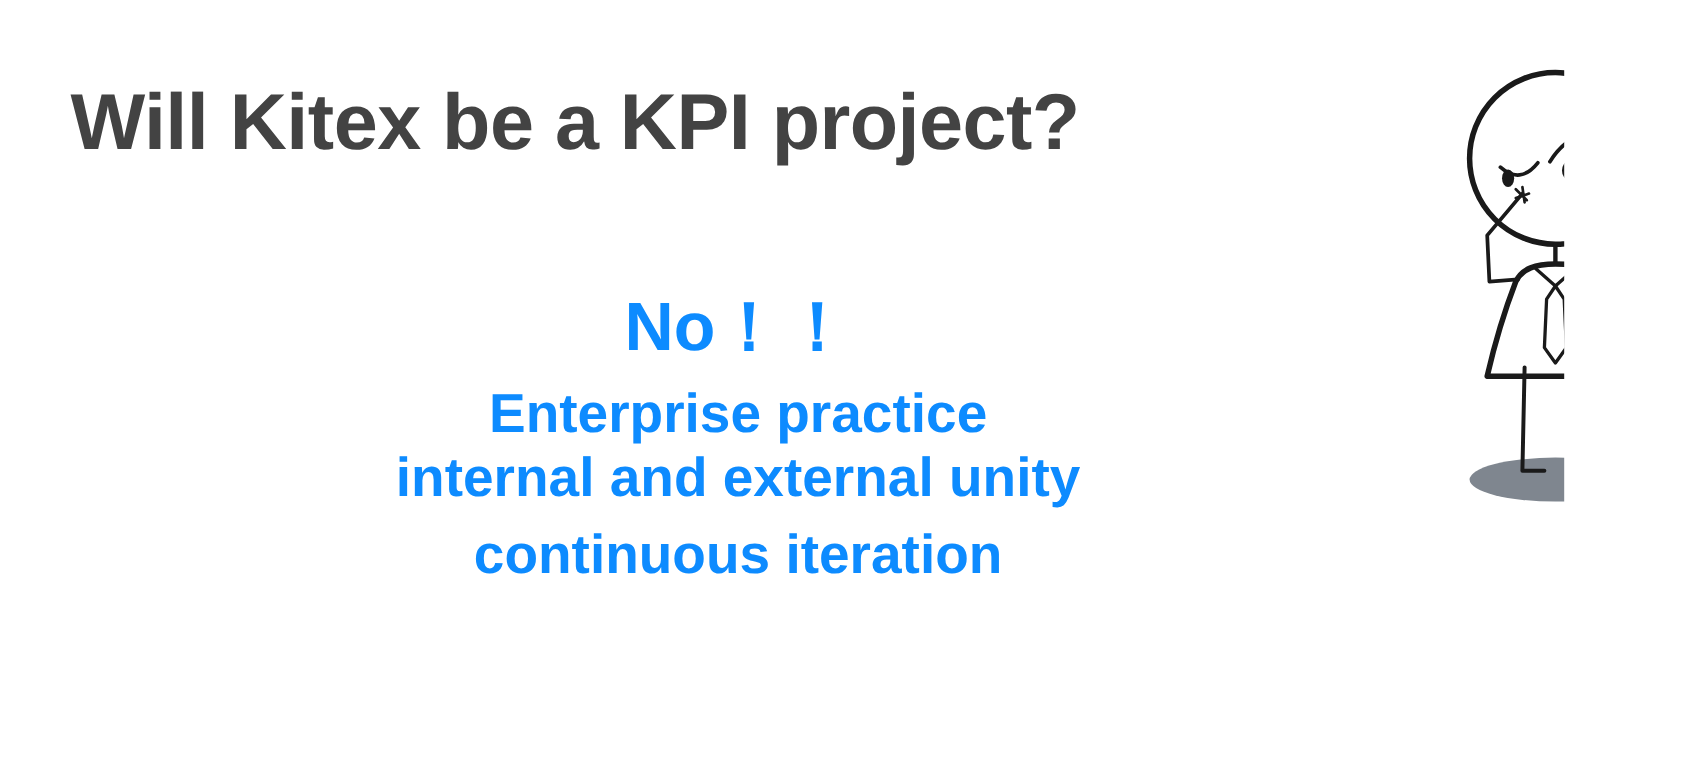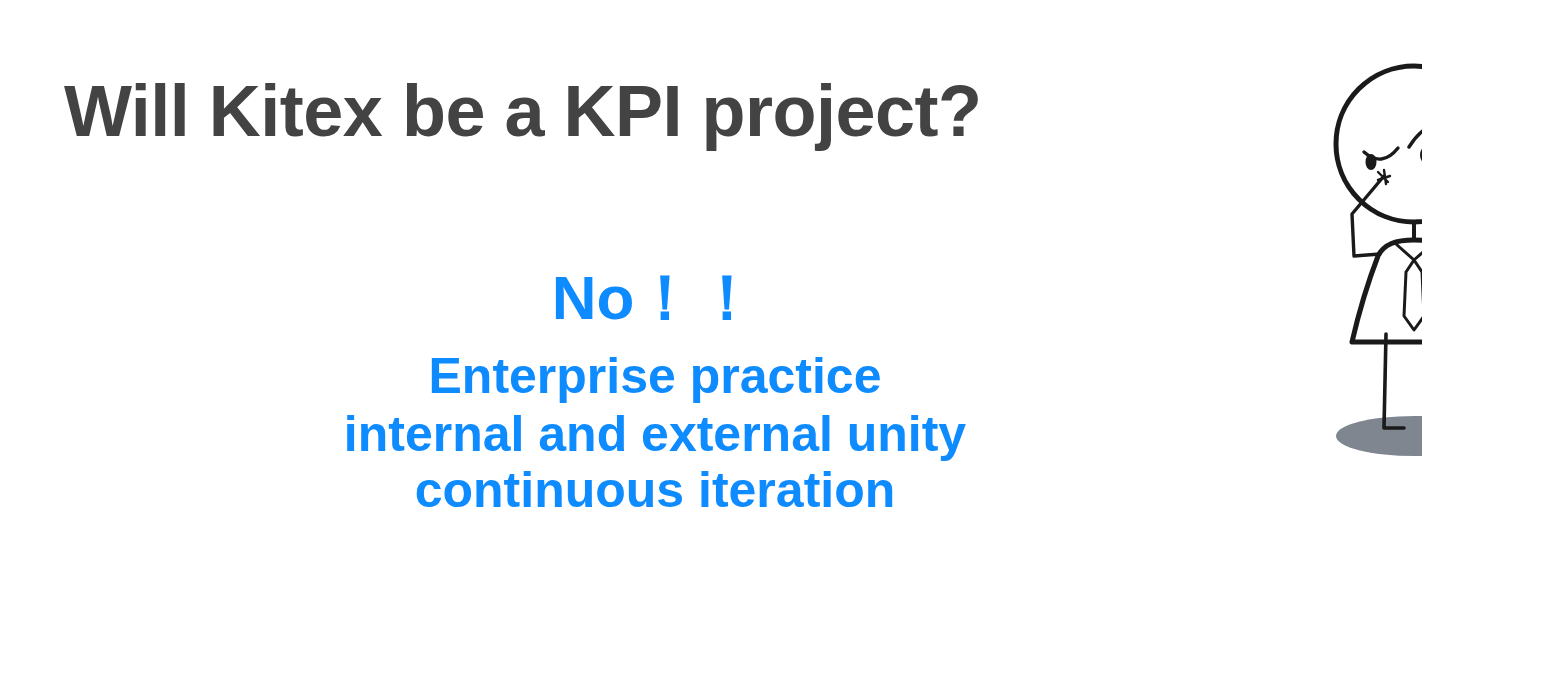--- a/index.html
+++ b/index.html
@@ -28,39 +28,39 @@
     font-weight: bold;
     color: #434343;
     letter-spacing: -0.5px;
     line-height: 1.05;
     white-space: nowrap;
   }
 
   
   .answer-block {
     position: absolute;
-    left: 0px;
+    left: 16px;
     top: 266px;
     width: 1310px;
     text-align: center;
     color: #0d8bff;
     font-weight: bold;
     line-height: 1.04;
   }
   .answer-line {
     display: block;
     font-size: 50px;
     white-space: nowrap;
   }
   .answer-line.exclaim {
     font-size: 62px;
     margin-bottom: 20px;
   }
   .answer-line.l2 { margin-bottom: 6px; }
-  .answer-line.l3 { margin-bottom: 4px; }
+  .answer-line.l3 { margin-bottom: 18px; }
   .answer-line.l4 { margin-bottom: 0; }
 
   
   .figure {
     position: absolute;
     left: 1292px;
     top: 44px;
     width: 240px;
     height: 420px;
   }

